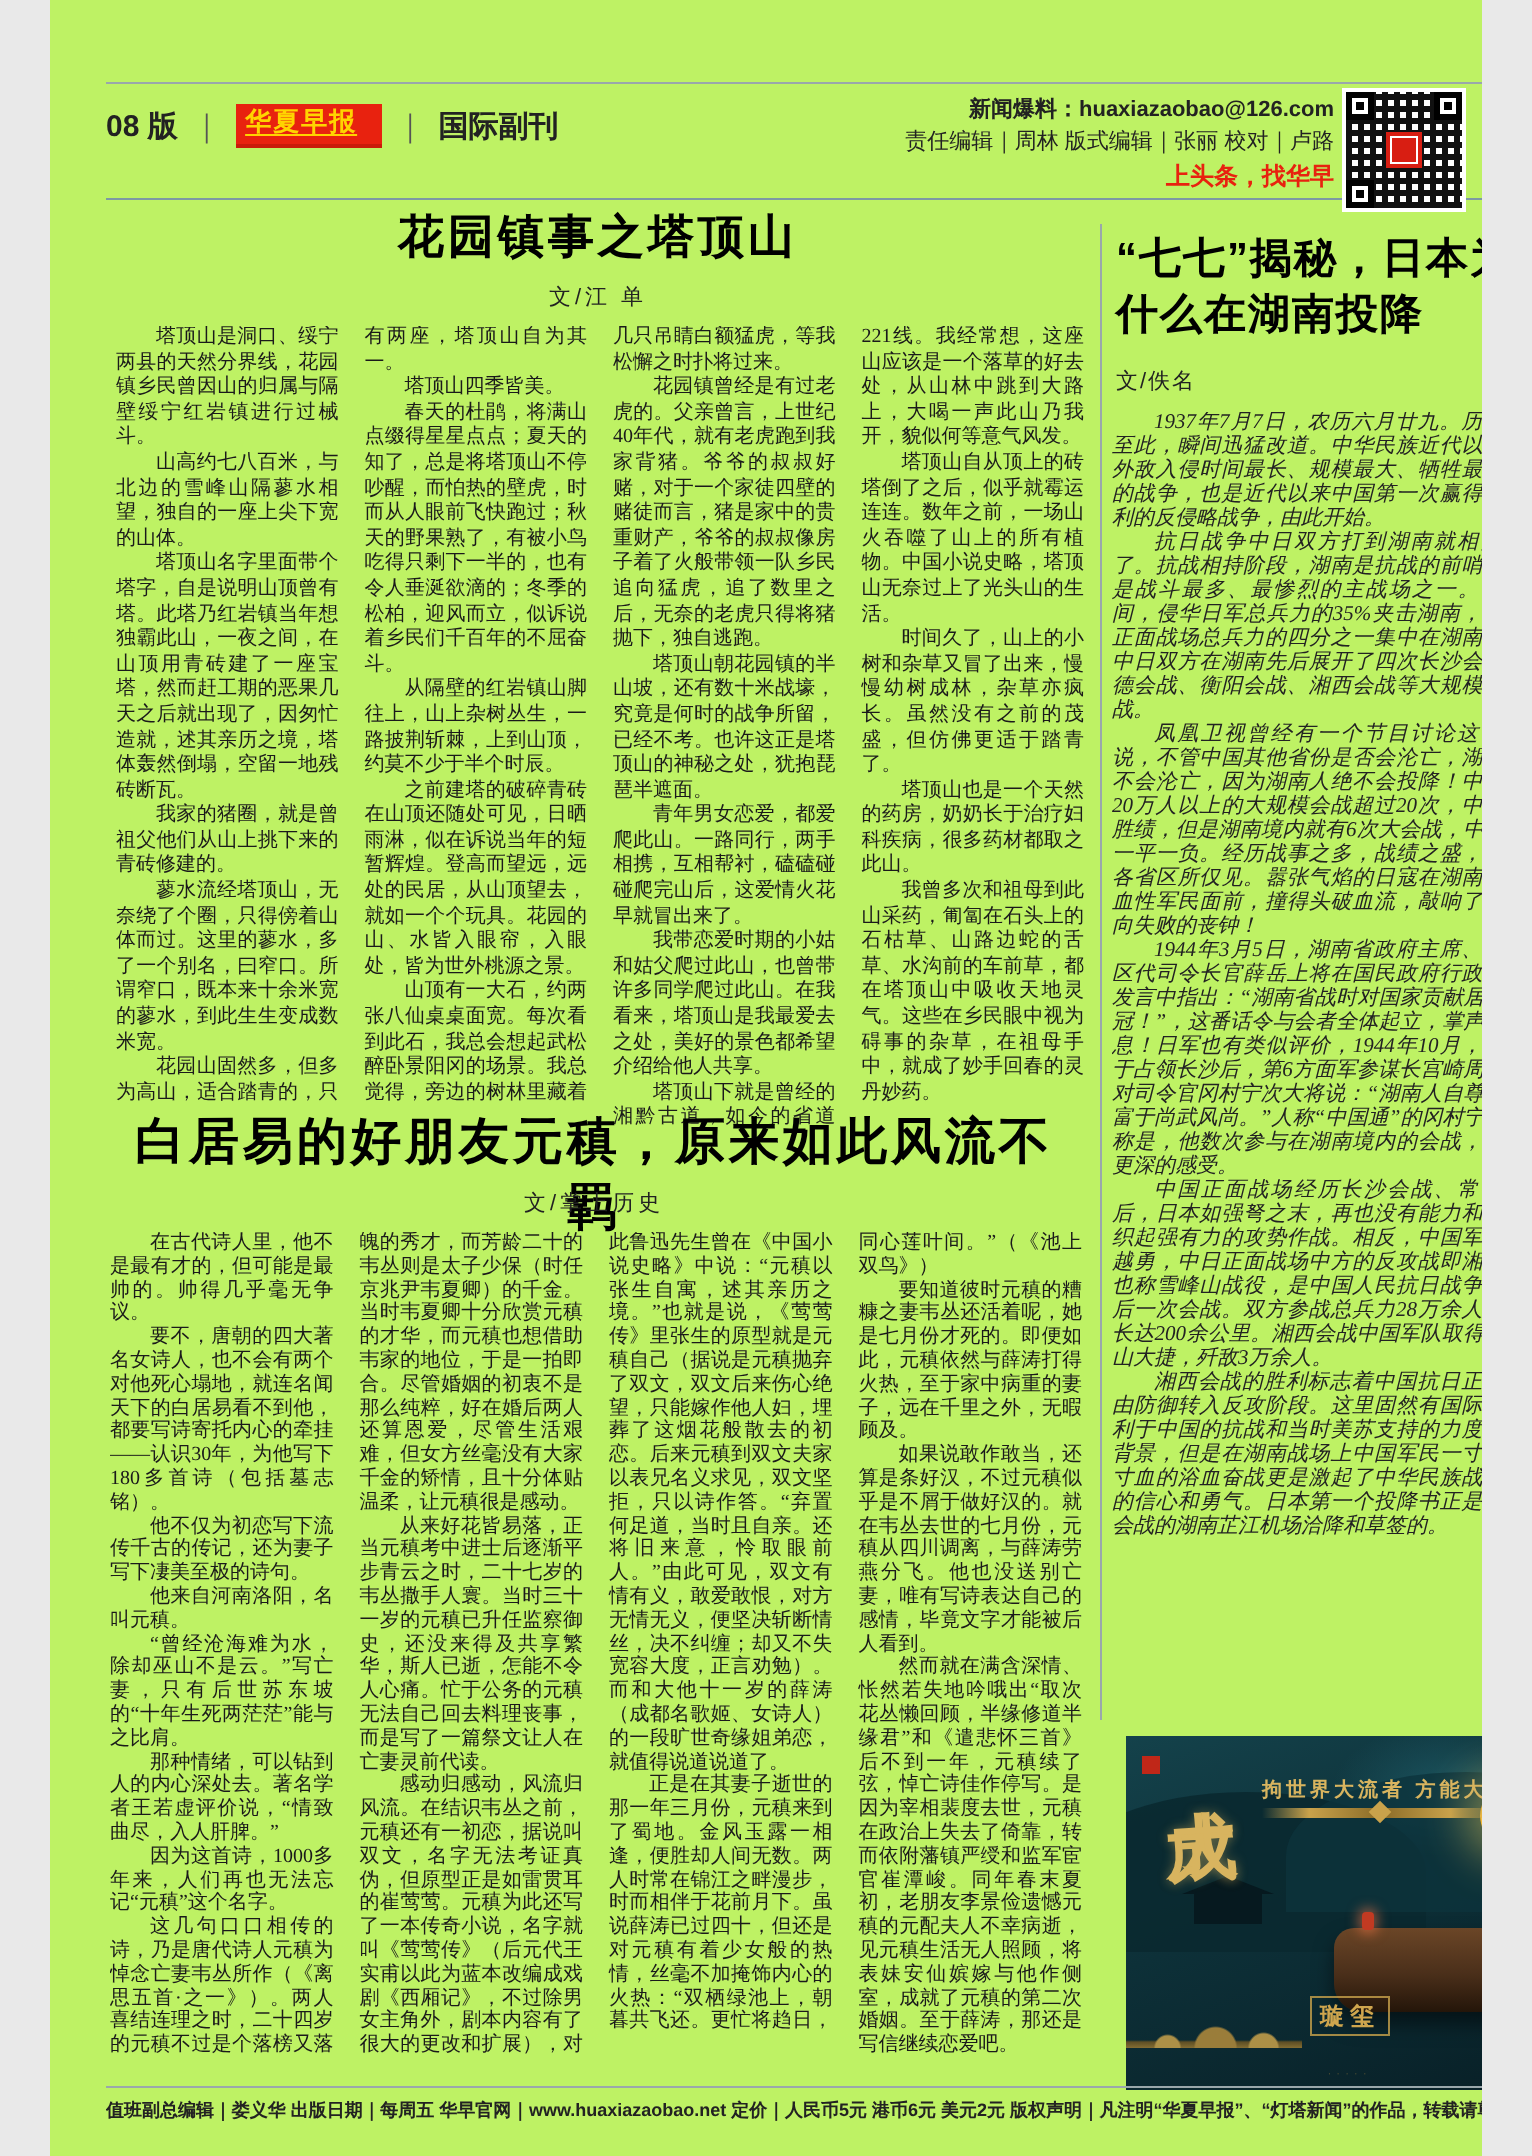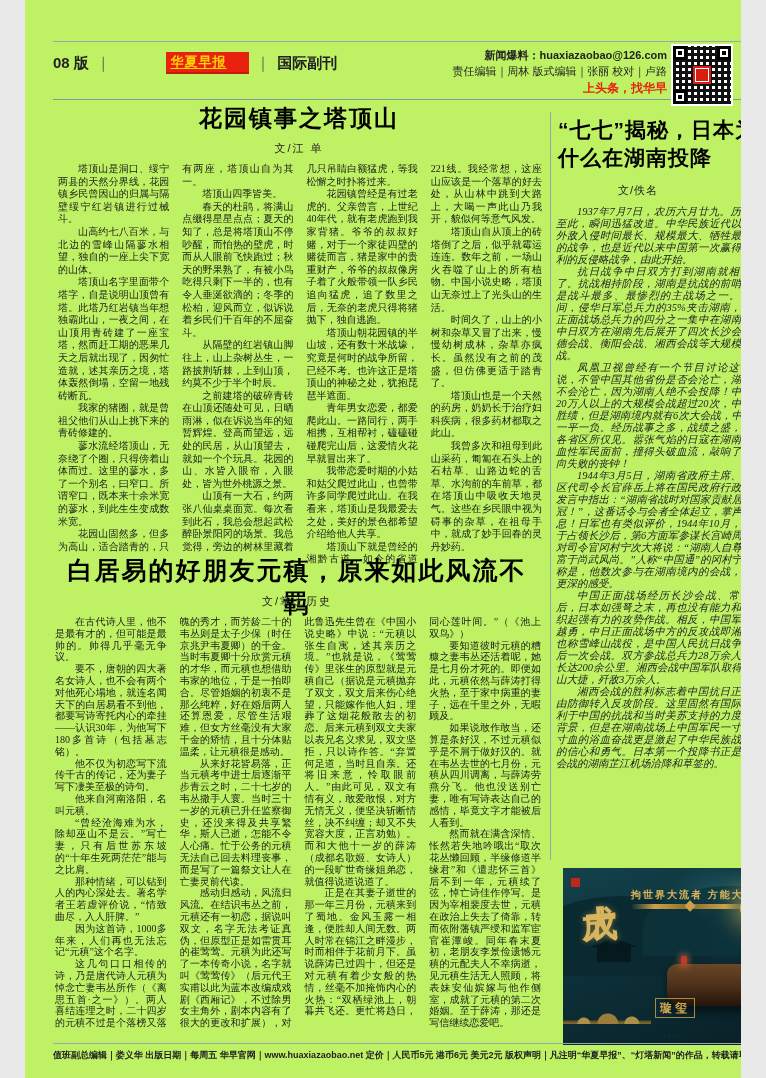--- a/index.html
+++ b/index.html
@@ -6,23 +6,23 @@
   .page{position:relative;width:716px;height:1078px;background:#bef264;margin:0 auto;overflow:hidden;
         font-family:"Liberation Sans",sans-serif;color:#1a1a1a;}
   .hr{position:absolute;height:1px;background:#9aa7ab;}
   .vr{position:absolute;width:1px;background:#9aa7ab;}
 
   
   .header-left{position:absolute;left:28px;top:52px;display:flex;align-items:center;gap:7px;
                font-size:15px;font-weight:bold;color:#222;}
   .bar{color:#555;font-weight:normal;}
   .paper-logo{background:#e8220f;color:#ffd400;font-weight:bold;font-size:13px;line-height:1;
-              padding:3px 22px 4px 5px;letter-spacing:1px;border-bottom:2px solid #c91b0a;
+              padding:3px 12px 4px 5px;letter-spacing:1px;border-bottom:2px solid #c91b0a;
               text-decoration:underline;text-underline-offset:2px;text-decoration-color:#ffd400;
-              font-family:"DejaVu Serif",serif;margin-left:48px;}
+              font-family:"DejaVu Serif",serif;}
   .header-right{position:absolute;right:74px;top:48px;text-align:right;line-height:1.45;}
   .tipline{font-size:11px;font-weight:bold;color:#222;}
   .editors{font-size:11px;color:#222;}
   .slogan{font-size:12px;font-weight:bold;color:#e8220f;}
   .qr{position:absolute;right:10px;top:46px;width:58px;height:58px;background:
         repeating-linear-gradient(0deg,#111 0 3px,rgba(255,255,255,0) 3px 6px),
         repeating-linear-gradient(90deg,#111 0 3px,#fff 3px 6px);
       outline:2px solid #fff;}
   .qr .pm{position:absolute;width:14px;height:14px;border:3px solid #000;background:#fff;box-sizing:border-box;}
   .qr .pm::after{content:"";position:absolute;left:2px;top:2px;width:4px;height:4px;background:#000;}
@@ -36,21 +36,21 @@
   .a-byline{position:absolute;text-align:center;font-size:11px;color:#222;letter-spacing:2px;}
   .a-body{position:absolute;font-family:"Liberation Serif",serif;text-align:justify;overflow:hidden;}
   .a-body p{margin:0;text-indent:2em;}
 
   #garden-title{left:33px;top:103px;width:482px;font-size:23px;}
   #garden-byline{left:33px;top:141px;width:482px;}
   #garden-body{left:33px;top:163px;width:484px;height:424px;font-size:10px;line-height:12.6px;
                column-count:4;column-gap:13px;}
 
   #hunan-title{left:533px;top:116px;width:212px;text-align:left;font-size:21px;line-height:28px;letter-spacing:1px;}
-  #hunan-byline{left:533px;top:183px;width:100px;text-align:right;letter-spacing:1px;}
+  #hunan-byline{left:533px;top:183px;width:100px;text-align:left;letter-spacing:1px;}
   #hunan-body{left:531px;top:206px;width:218px;height:662px;font-size:10.5px;line-height:12px;
               font-style:italic;color:#222;}
 
   #yz-title{left:30px;top:554px;width:484px;font-size:25px;}
   #yz-byline{left:30px;top:594px;width:484px;}
   #yz-body{left:30px;top:616px;width:486px;height:424px;font-size:10px;line-height:11.8px;
            column-count:4;column-gap:13px;}
 
   
   .ad{position:absolute;left:538px;top:868px;width:223px;height:177px;overflow:hidden;

